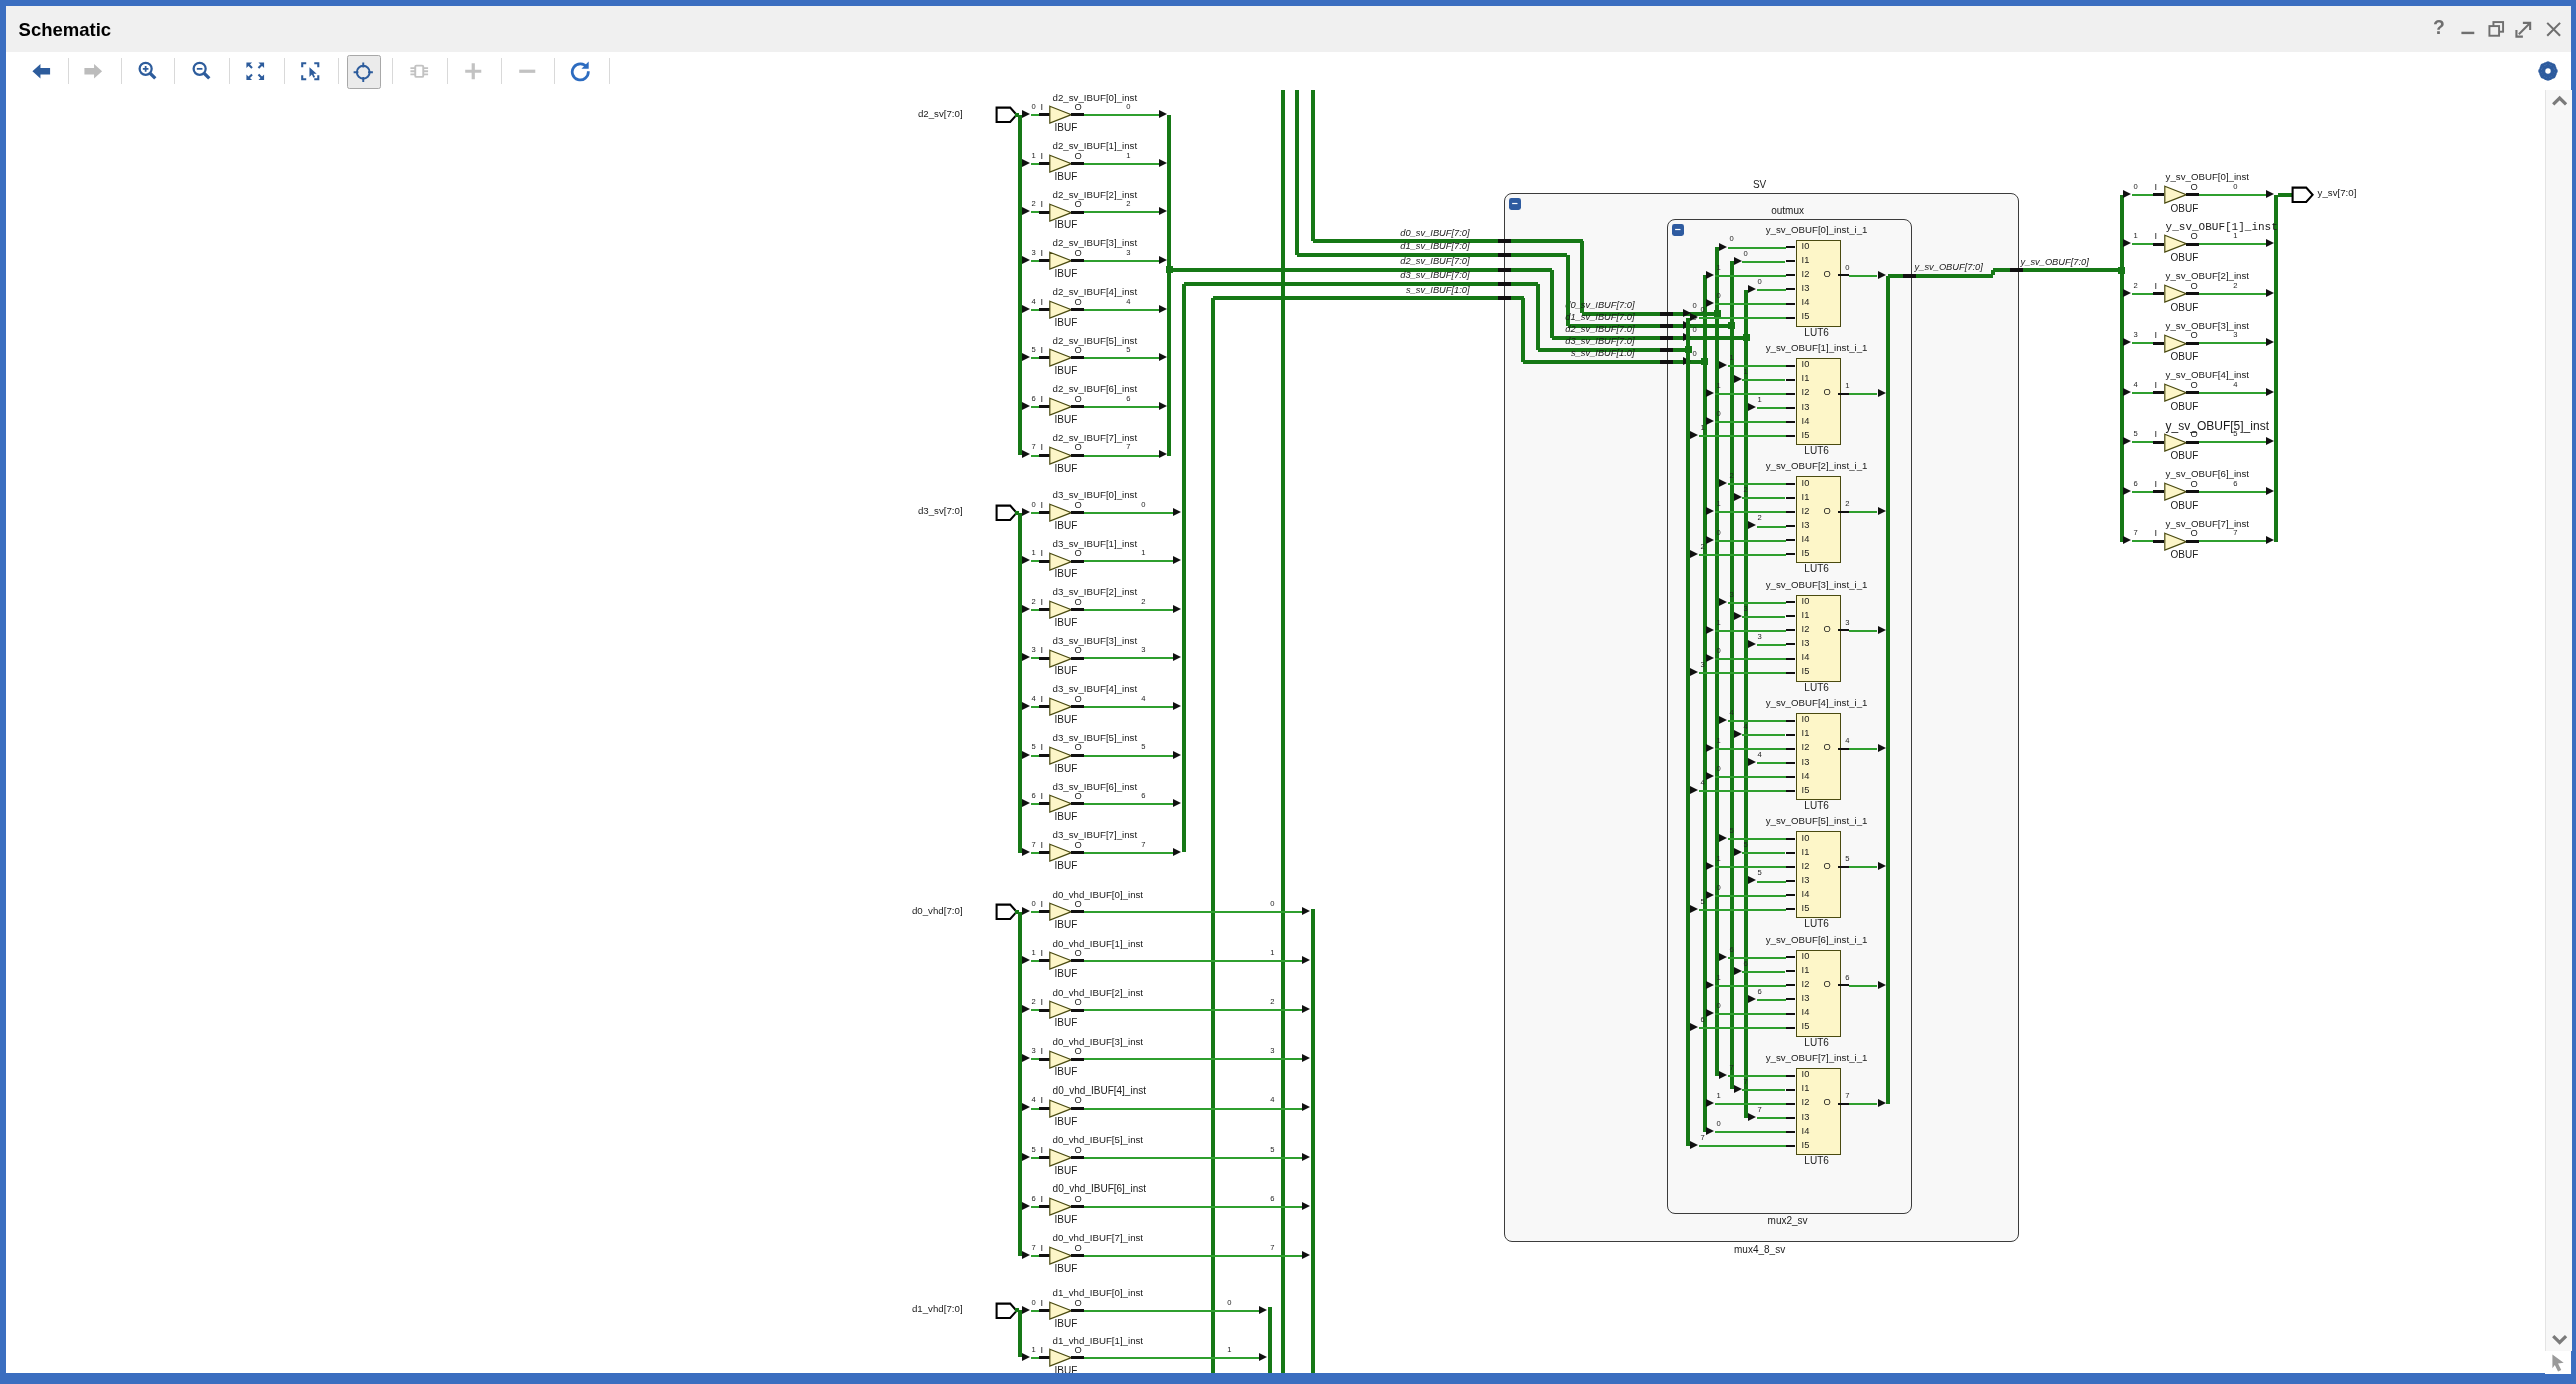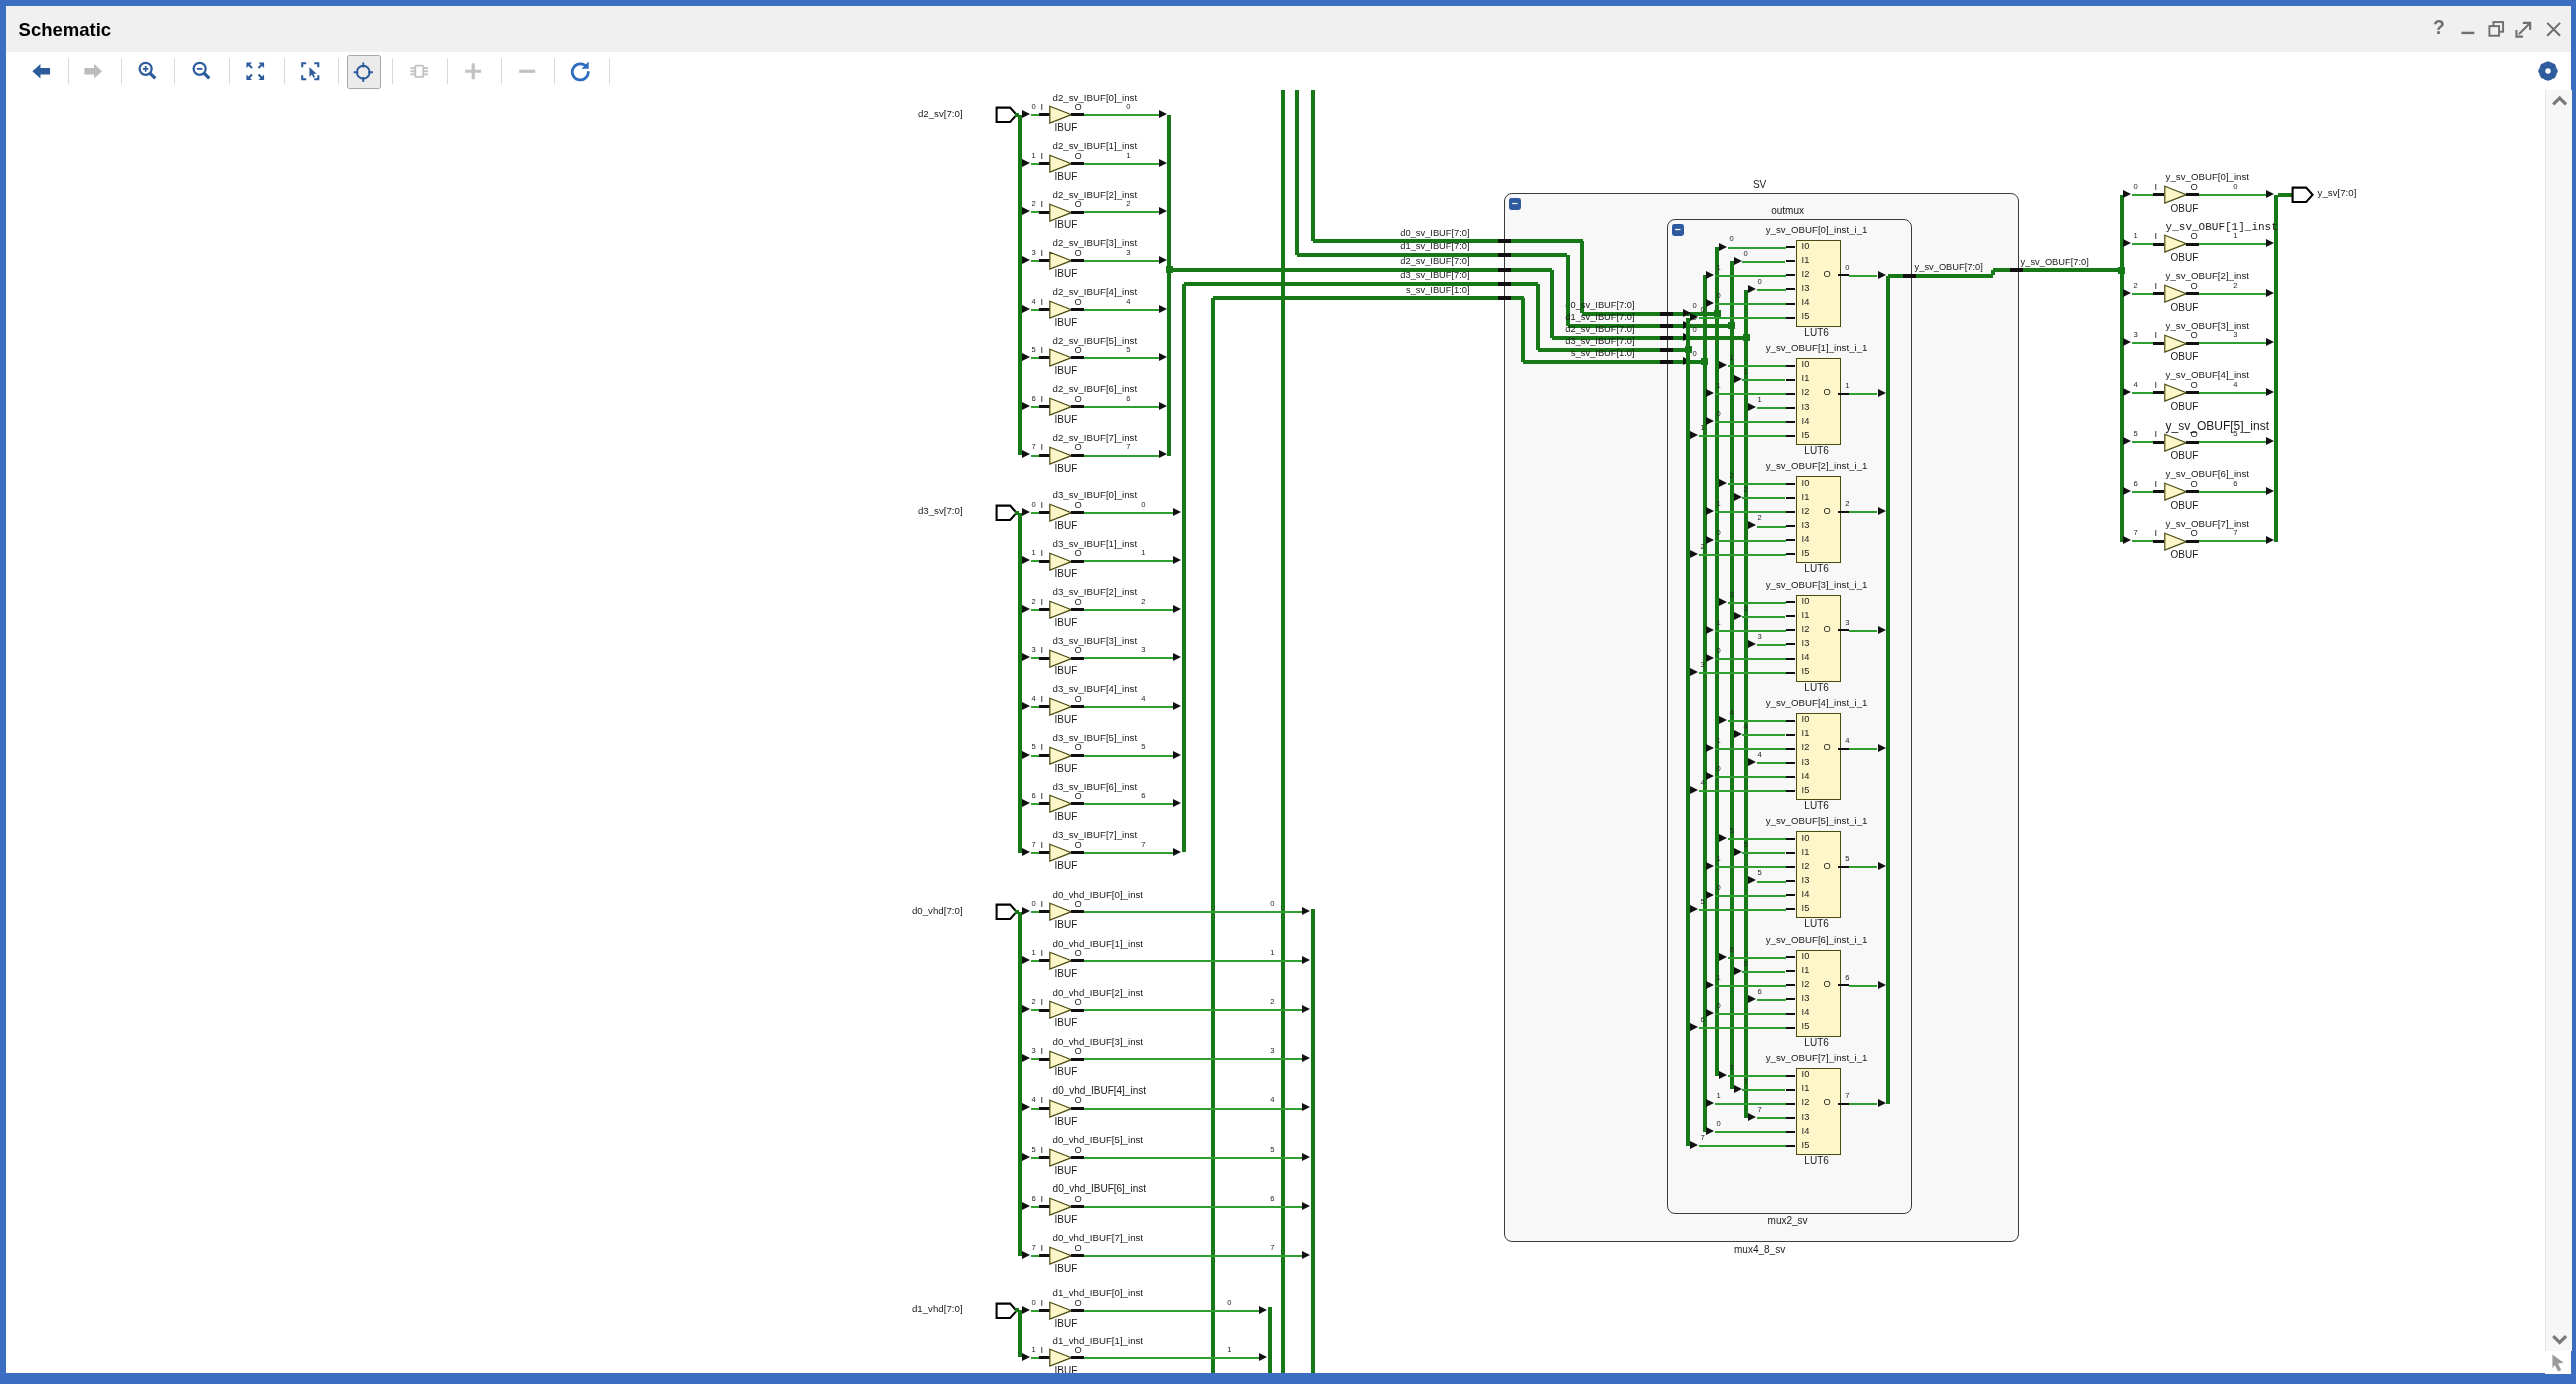--- a/index.html
+++ b/index.html
@@ -12,21 +12,21 @@
   .tbtn.sel{background:#ebebeb;border:0.8px solid #a8a8a8;}
   .tsep{position:absolute;top:6.4px;width:0.8px;height:26px;background:#d9d9d9;}
   .tstat{position:absolute;top:8.9px;font-size:19.3px;color:#1961c8;margin-top:39px;}
   #canvas{position:absolute;left:5.6px;top:90px;width:2539px;height:1283px;background:#fff;overflow:hidden;}
   #vscroll{position:absolute;left:2545px;top:90px;width:26px;height:1261px;background:#f7f7f7;border-left:0.8px solid #e4e4e4;}
   #scorner{position:absolute;left:2545px;top:1351px;width:26px;height:22.5px;background:#ffffff;}
   .wire{position:absolute;}
   .arr{position:absolute;width:0;height:0;border-left:8.9px solid #101010;border-top:4.8px solid transparent;border-bottom:4.8px solid transparent;}
   .dot{position:absolute;width:7.2px;height:7.2px;background:#167816;}
   .lab{position:absolute;white-space:nowrap;color:#1a1a1a;}
-  .lab.i{}
+  .lab.i{font-style:italic;}
   .cellbox{position:absolute;background:#fdf6c8;border:1.1px solid #4a4a10;}
   .hbox{position:absolute;background:#f8f8f8;border:1px solid #3c3c3c;border-radius:8px;}
   .collapse{position:absolute;width:12px;height:12px;background:#2e5ba0;border-radius:2.4px;color:#fff;font-size:10.5px;line-height:10.5px;text-align:center;font-weight:bold;}
   svg{display:block;}
 </style>
 </head>
 <body>
 
 <div id="win">
 

